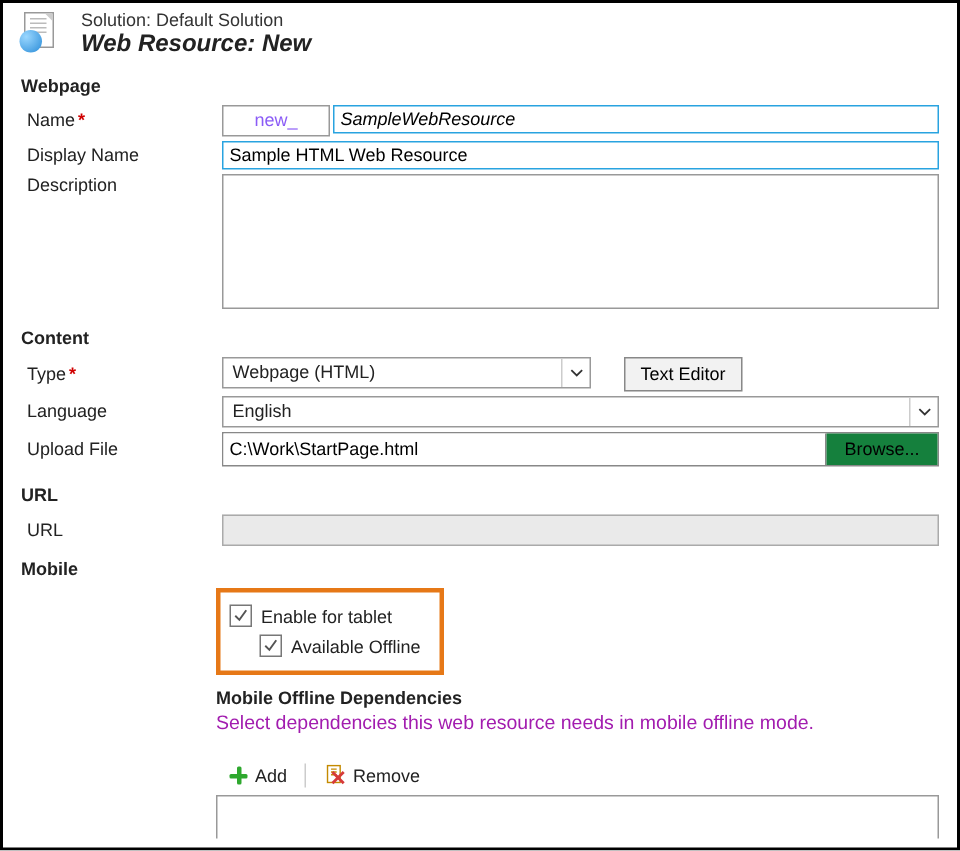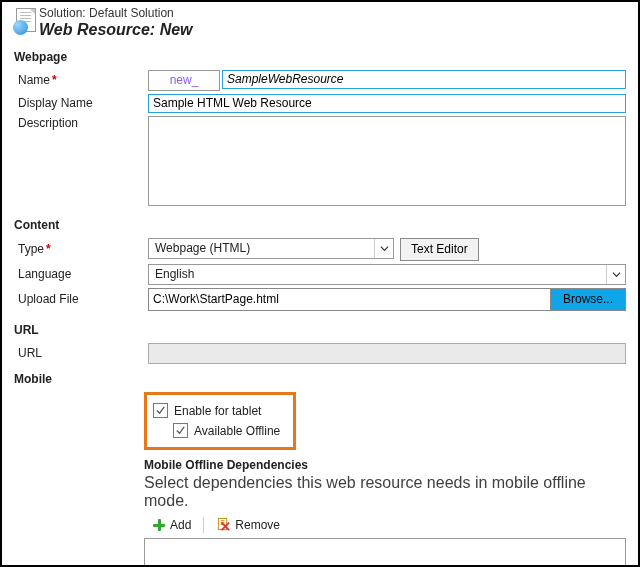--- a/index.html
+++ b/index.html
@@ -14,21 +14,21 @@
     width: 640px;
     height: 567px;
     border: 2px solid #000;
     box-sizing: border-box;
     padding: 6px 12px 0 12px;
     overflow: hidden;
   }
   .header {
     display: flex;
     align-items: flex-start;
-    gap: 1px;
+    gap: 16px;
     padding: 0 0 6px 0;
   }
   .header-text { line-height: 1.2; margin-top:-2px;}
   .solution { font-size: 12px; color:#333; }
   .title { font-size: 16px; font-weight: bold; font-style: italic; }
   .doc-icon {
     width: 24px;
     height: 26px;
     position: relative;
     flex-shrink: 0;
@@ -131,21 +131,21 @@
   .upload-wrap {
     flex:1;
     display:flex;
     border:1px solid #888;
   }
   .upload-wrap input {
     flex:1; height:21px; border:0; border-right:1px solid #888;
     padding:0 4px; font:inherit; box-sizing:border-box;
   }
   .upload-wrap button {
-    border:0; background:#0ea5e9; font:inherit; padding:0 12px; cursor:pointer;
+    border:0; background:#15803d; font:inherit; padding:0 12px; cursor:pointer;
   }
   .url-box {
     flex:1;
     height:19px;
     border:1px solid #aaa;
     background:#eaeaea;
   }
   .highlight-box {
     margin-left:130px;
     border:3px solid #e67817;
@@ -161,21 +161,21 @@
   .chk-row.indent { padding-left:20px; }
   .chk {
     width:13px; height:13px;
     border:1px solid #777;
     display:inline-flex; align-items:center; justify-content:center;
     background:#fff;
   }
   .chk svg { width:11px; height:11px; }
   .sub-block { margin-left:130px; }
   .mod-header { font-weight:bold; margin-top:8px; font-size:12px; }
-  .mod-desc { margin:2px 0 4px 0; font-size:16px; color:#404040; }
+  .mod-desc { margin:2px 0 17px 0; font-size:13px; color:#a21caf; }
   .toolbar {
     display:flex; align-items:center; gap:4px;
     padding:3px 6px 5px 4px;
   }
   .toolbar .tool {
     display:flex; align-items:center; gap:4px;
     padding:0 4px;
     font-size:12px;
     cursor:pointer;
   }
@@ -244,21 +244,21 @@
       <textarea class="desc" style=""></textarea>
     </div>
   </div>
 
   <div class="section-header">Content</div>
 
   <div class="row">
     <div class="label">
       <span>Type</span><span class="asterisk">*</span>
     </div>
-    <div class="fields" style="gap:6px;">
+    <div class="fields" style="gap:22px;">
       <div class="select-box type-combo">
         <span>Webpage (HTML)</span>
         <span class="chev">
           <svg viewBox="0 0 10 10">
               <path d="M1 3 L5 7 L9 3" fill="none" stroke="#333" stroke-width="1.3"></path>
             </svg>
         </span>
       </div>
       <button class="btn">Text Editor</button>
     </div>

